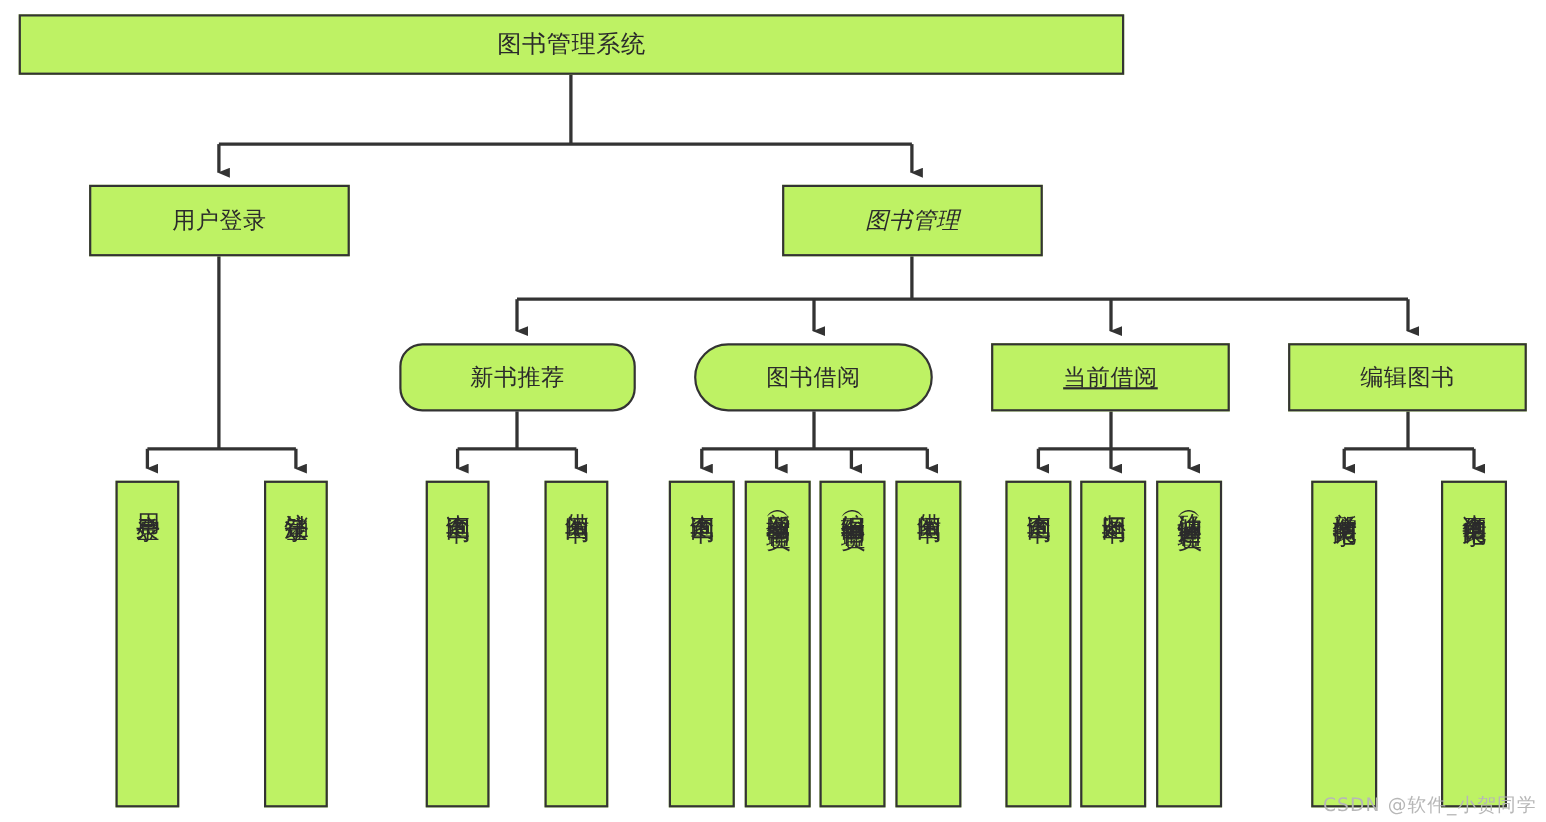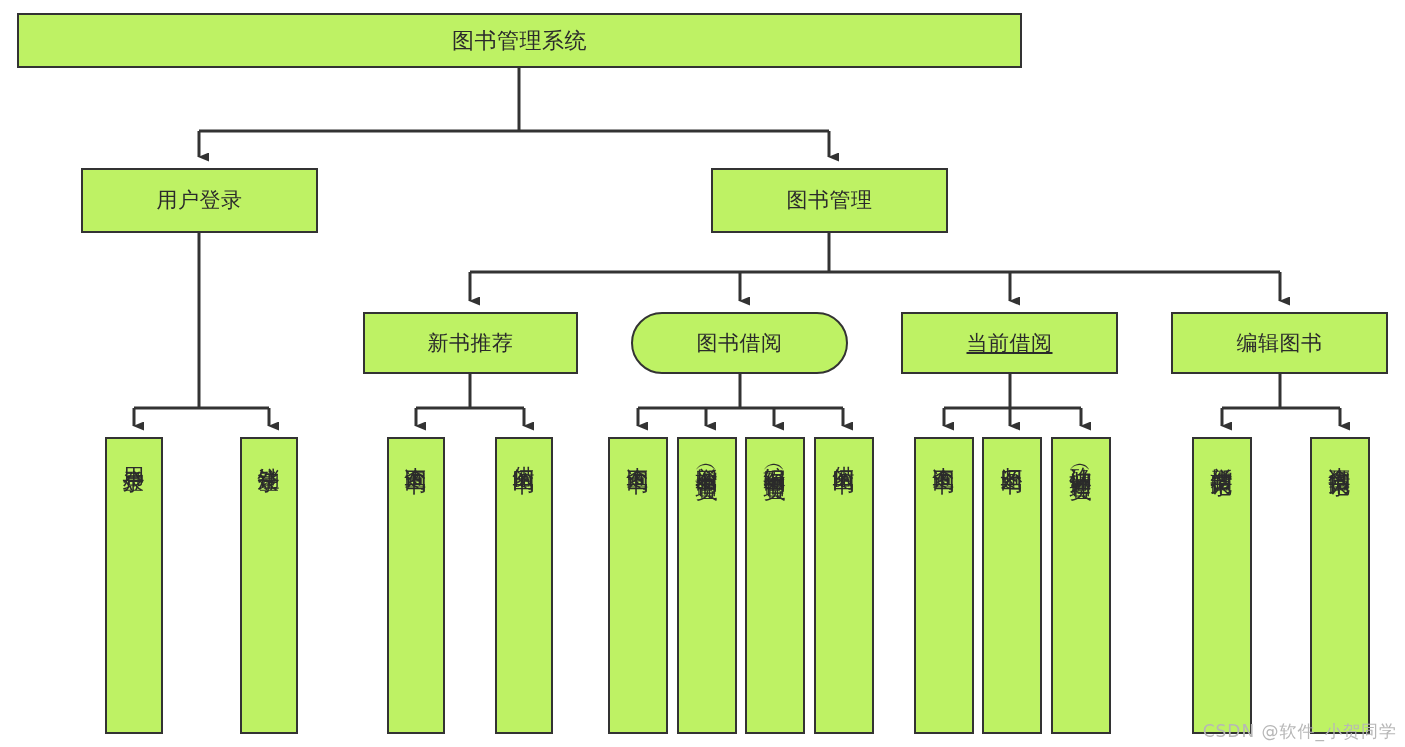--- a/index.html
+++ b/index.html
@@ -114,25 +114,25 @@
     </g>
   </svg>
 
   <div class="node h-node root" style="left:17px;top:13px;width:1005px;height:55px;">
     <span class="lbl">图书管理系统</span>
   </div>
 
   <div class="node h-node" style="left:81px;top:168px;width:237px;height:65px;">
     <span class="lbl">用户登录</span>
   </div>
-  <div class="node h-node" style="left:711px;top:168px;width:237px;height:65px;">
+  <div class="node h-node" style="left:711px;top:168px;width:237px;height:65px;font-style:italic;">
     <span class="lbl">图书管理</span>
   </div>
 
-  <div class="node h-node" style="left:363px;top:312px;width:215px;height:62px;">
+  <div class="node h-node" style="left:363px;top:312px;width:215px;height:62px;border-radius:21px;">
     <span class="lbl">新书推荐</span>
   </div>
   <div class="node h-node" style="left:631px;top:312px;width:217px;height:62px;border-radius:31px;">
     <span class="lbl">图书借阅</span>
   </div>
   <div class="node h-node" style="left:901px;top:312px;width:217px;height:62px;text-decoration:underline;">
     <span class="lbl">当前借阅</span>
   </div>
   <div class="node h-node" style="left:1171px;top:312px;width:217px;height:62px;">
     <span class="lbl">编辑图书</span>

